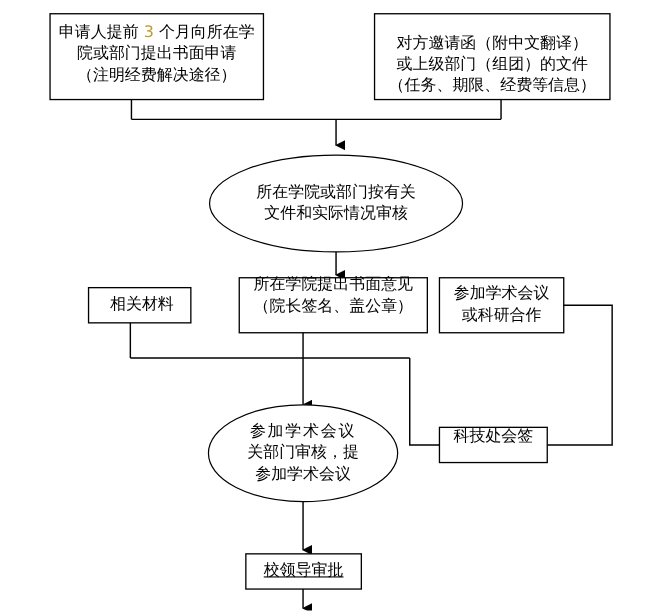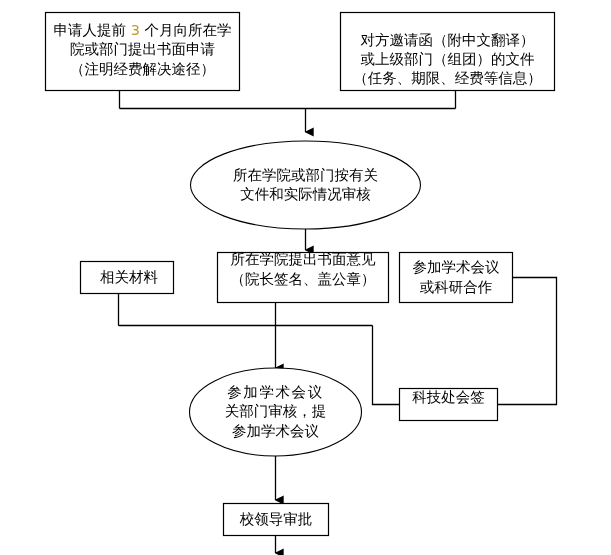--- a/index.html
+++ b/index.html
@@ -147,17 +147,17 @@
   <div class="node-text" style="left:210px; top:379px; width:131px; height:66px;">
     <span class="ln spaced">参加学术会议</span>
     <span class="ln">关部门审核，提</span>
     <span class="ln">参加学术会议</span>
   </div>
 
   <div class="node-text" style="left:399px; top:388px; width:99px; height:20px;">
     <span class="ln">科技处会签</span>
   </div>
 
-  <div class="node-text" style="left:223px; top:503px; width:106px; height:33px;">
+  <div class="node-text" style="left:223px; top:503px; width:106px; height:33px;text-decoration:underline;">
     <span class="ln">校领导审批</span>
   </div>
 
 </div>
 
 </body></html>

